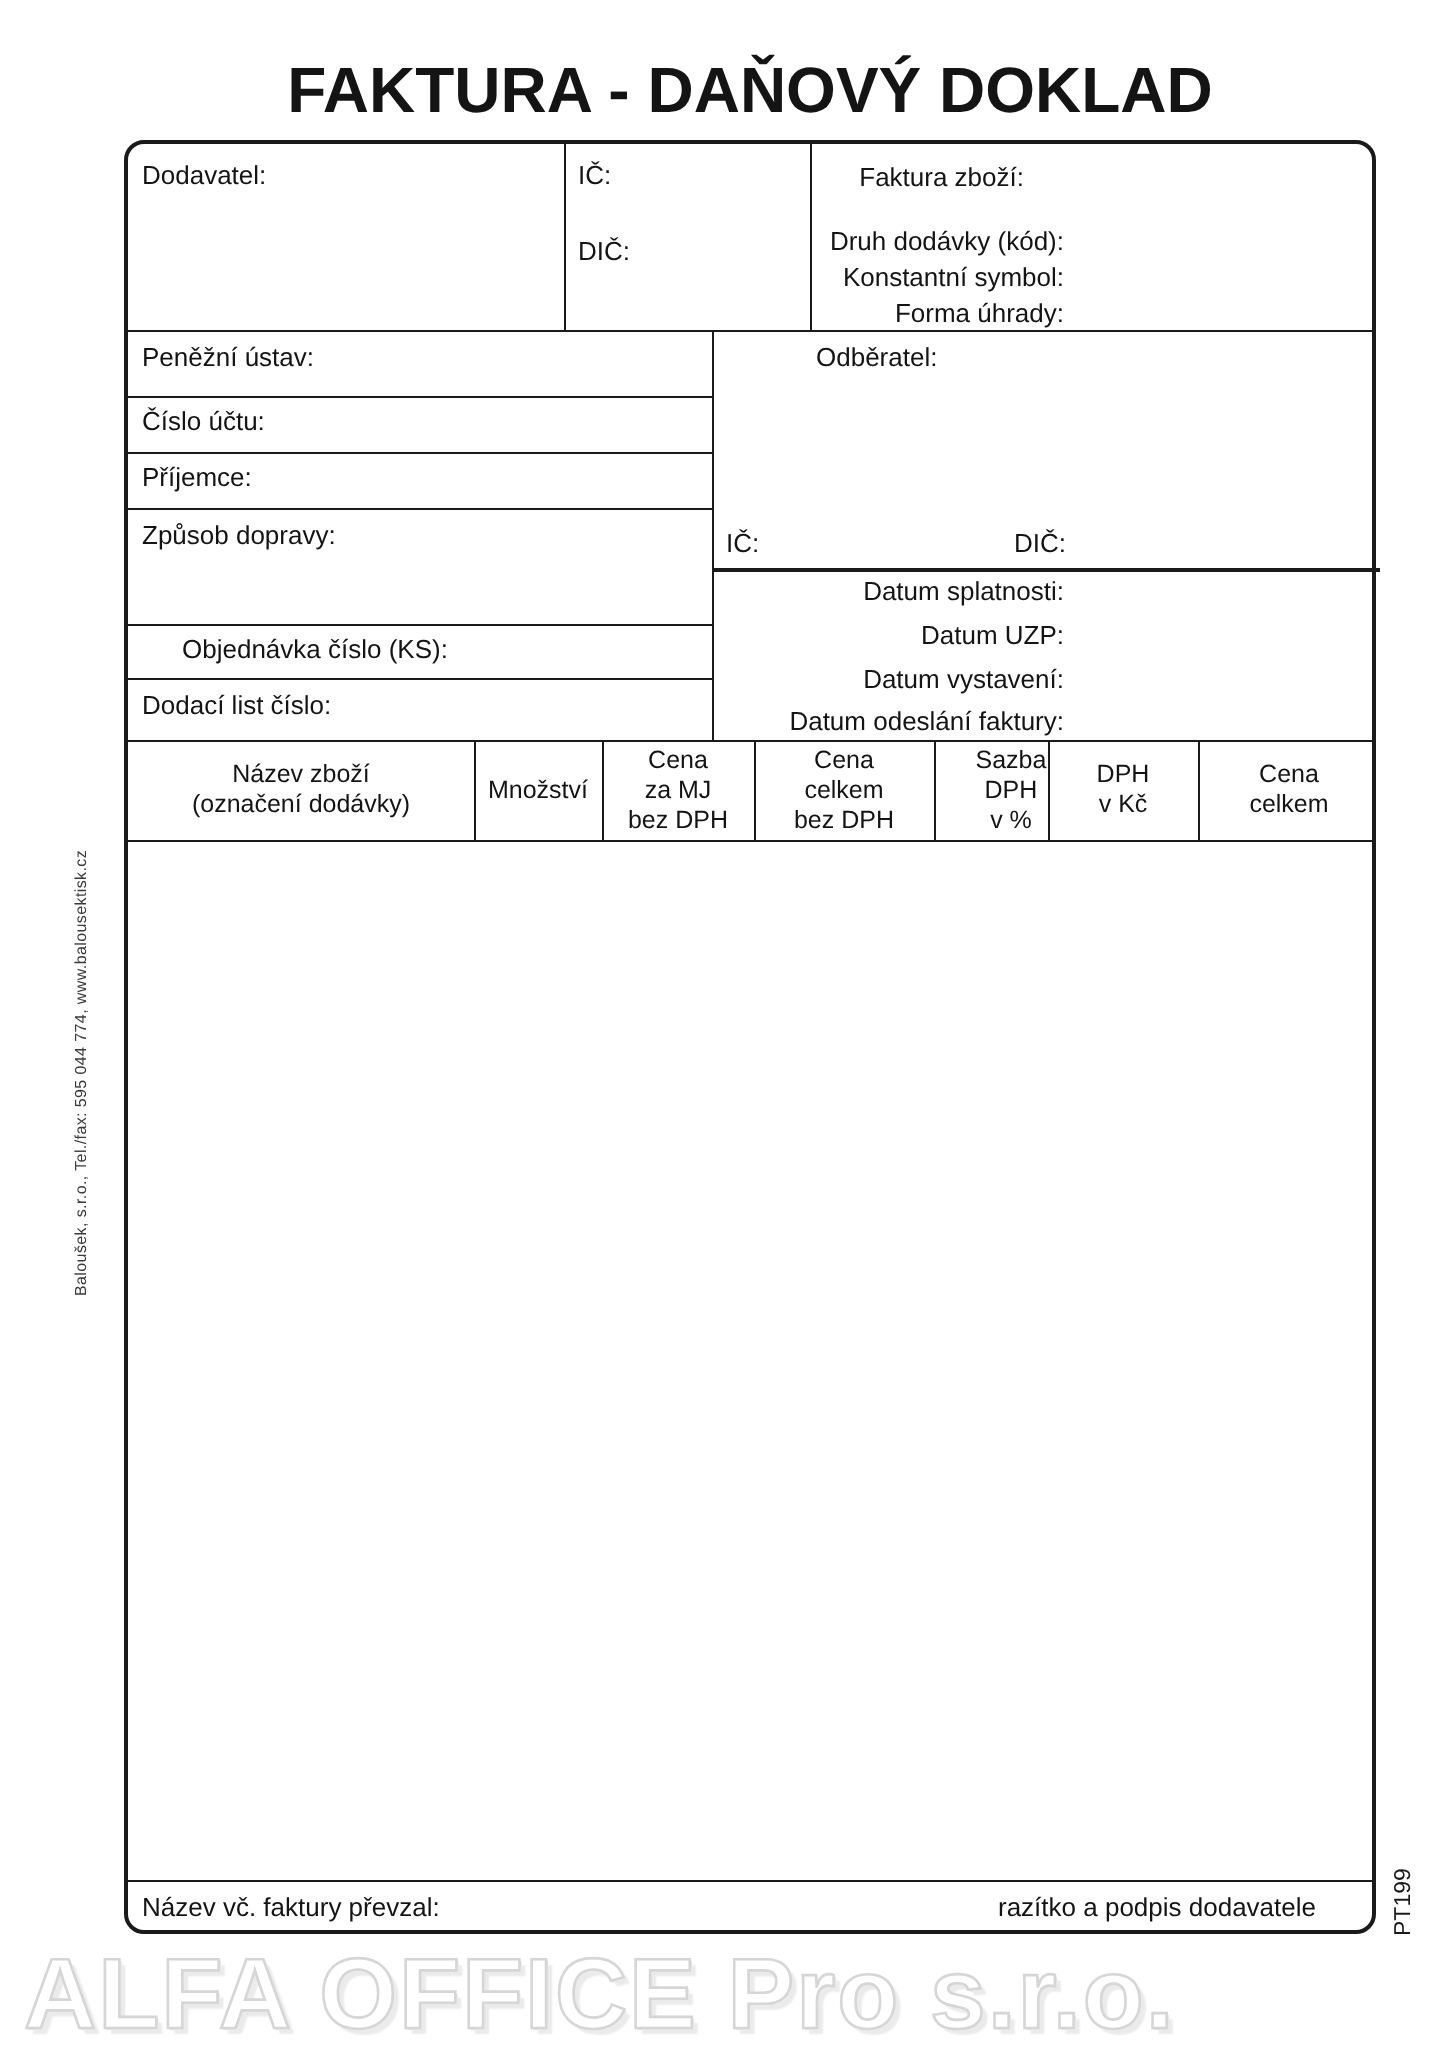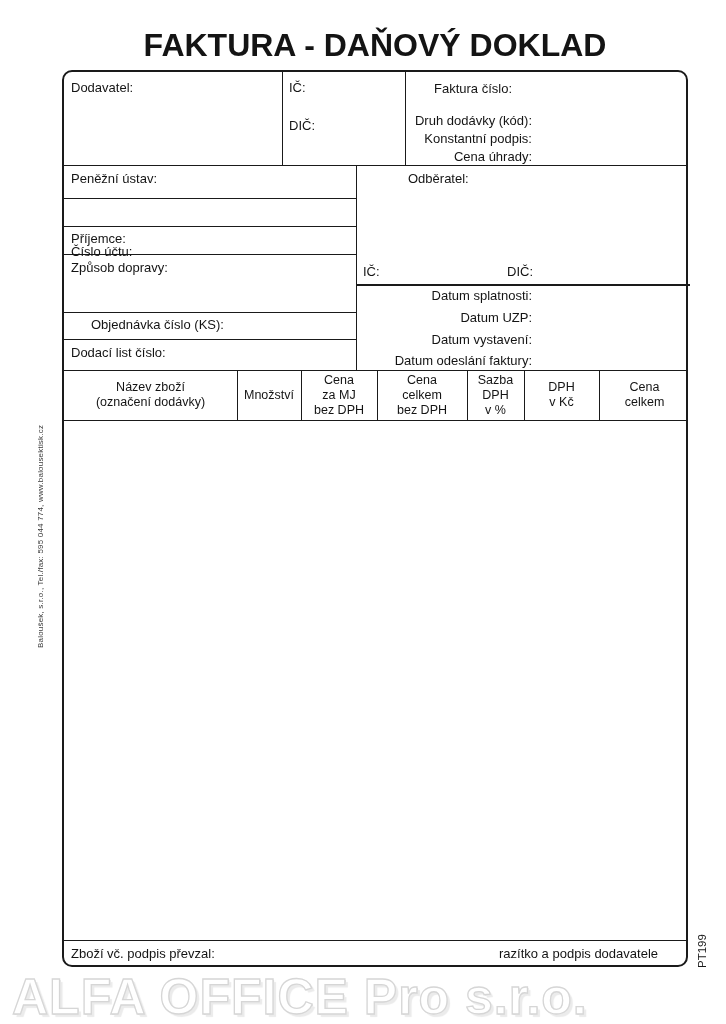--- a/index.html
+++ b/index.html
@@ -51,27 +51,27 @@
     <div class="hl" style="left:0;right:0;top:348px;"></div>
     <div class="hl" style="left:0;right:0;top:868px;"></div>
 
     <div class="vl" style="left:218px;top:0;height:93px;"></div>
     <div class="vl" style="left:341px;top:0;height:93px;"></div>
     <div class="vl" style="left:292px;top:93px;height:205px;"></div>
 
     <div class="lbl" style="left:7px;top:8px;">Dodavatel:</div>
     <div class="lbl" style="left:225px;top:8px;">IČ:</div>
     <div class="lbl" style="left:225px;top:46px;">DIČ:</div>
-    <div class="lbl r" style="left:343px;top:9px;width:105px;">Faktura číslo:</div>
+    <div class="lbl r" style="left:343px;top:9px;width:105px;">Faktura zboží:</div>
     <div class="lbl r" style="left:343px;top:41px;width:125px;text-align:right;">Druh dodávky (kód):</div>
-    <div class="lbl r" style="left:343px;top:59px;width:125px;">Konstantní podpis:</div>
-    <div class="lbl r" style="left:343px;top:77px;width:125px;">Cena úhrady:</div>
+    <div class="lbl r" style="left:343px;top:59px;width:125px;">Konstantní symbol:</div>
+    <div class="lbl r" style="left:343px;top:77px;width:125px;">Forma úhrady:</div>
 
     <div class="lbl" style="left:7px;top:99px;">Peněžní ústav:</div>
-    <div class="lbl" style="left:7px;top:131px;margin-top:41px;">Číslo účtu:</div>
+    <div class="lbl" style="left:7px;top:131px;">Číslo účtu:</div>
     <div class="lbl" style="left:7px;top:159px;">Příjemce:</div>
     <div class="lbl" style="left:7px;top:188px;">Způsob dopravy:</div>
     <div class="lbl" style="left:7px;top:245px;margin-left:20px;">Objednávka číslo (KS):</div>
     <div class="lbl" style="left:7px;top:273px;">Dodací list číslo:</div>
 
     <div class="lbl" style="left:299px;top:99px;margin-left:45px;">Odběratel:</div>
     <div class="lbl" style="left:299px;top:192px;">IČ:</div>
     <div class="lbl" style="left:443px;top:192px;">DIČ:</div>
     <div class="lbl r" style="left:250px;top:216px;width:218px;">Datum splatnosti:</div>
     <div class="lbl r" style="left:250px;top:238px;width:218px;">Datum UZP:</div>
@@ -80,34 +80,34 @@
 
     <div class="th" style="left:0;top:298px;width:173px;height:50px;">Název zboží
 (označení dodávky)</div>
     <div class="th" style="left:173px;top:298px;width:64px;height:50px;">Množství</div>
     <div class="th" style="left:237px;top:298px;width:76px;height:50px;">Cena
 za MJ
 bez DPH</div>
     <div class="th" style="left:313px;top:298px;width:90px;height:50px;">Cena
 celkem
 bez DPH</div>
-    <div class="th" style="left:403px;top:298px;width:57px;height:50px;">Sazba
+    <div class="th" style="left:403px;top:298px;width:57px;height:50px;padding-left:10px;">Sazba
 DPH
 v %</div>
     <div class="th" style="left:460px;top:298px;width:75px;height:50px;">DPH
 v Kč</div>
     <div class="th" style="left:535px;top:298px;width:91px;height:50px;">Cena
 celkem</div>
 
     <div class="vl" style="left:173px;top:298px;height:50px;"></div>
     <div class="vl" style="left:237px;top:298px;height:50px;"></div>
     <div class="vl" style="left:313px;top:298px;height:50px;"></div>
     <div class="vl" style="left:403px;top:298px;height:50px;"></div>
     <div class="vl" style="left:460px;top:298px;height:50px;"></div>
     <div class="vl" style="left:535px;top:298px;height:50px;"></div>
 
     <div class="area" style="left:0;top:348px;width:626px;height:520px;"></div>
 
-    <div class="lbl" style="left:7px;top:874px;">Zboží vč. podpis převzal:</div>
+    <div class="lbl" style="left:7px;top:874px;">Název vč. faktury převzal:</div>
     <div class="lbl" style="left:435px;top:874px;">razítko a podpis dodavatele</div>
 
   </div>
 </div>
 
 </body></html>

